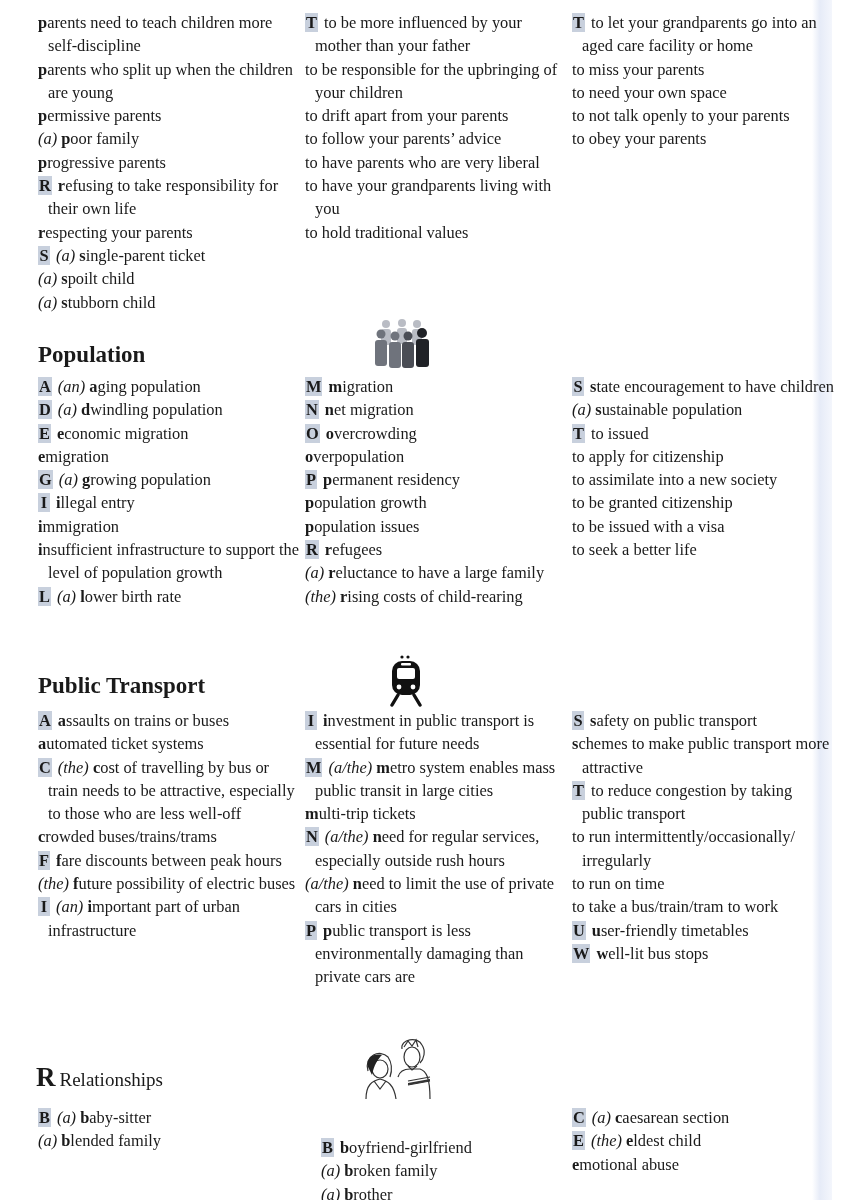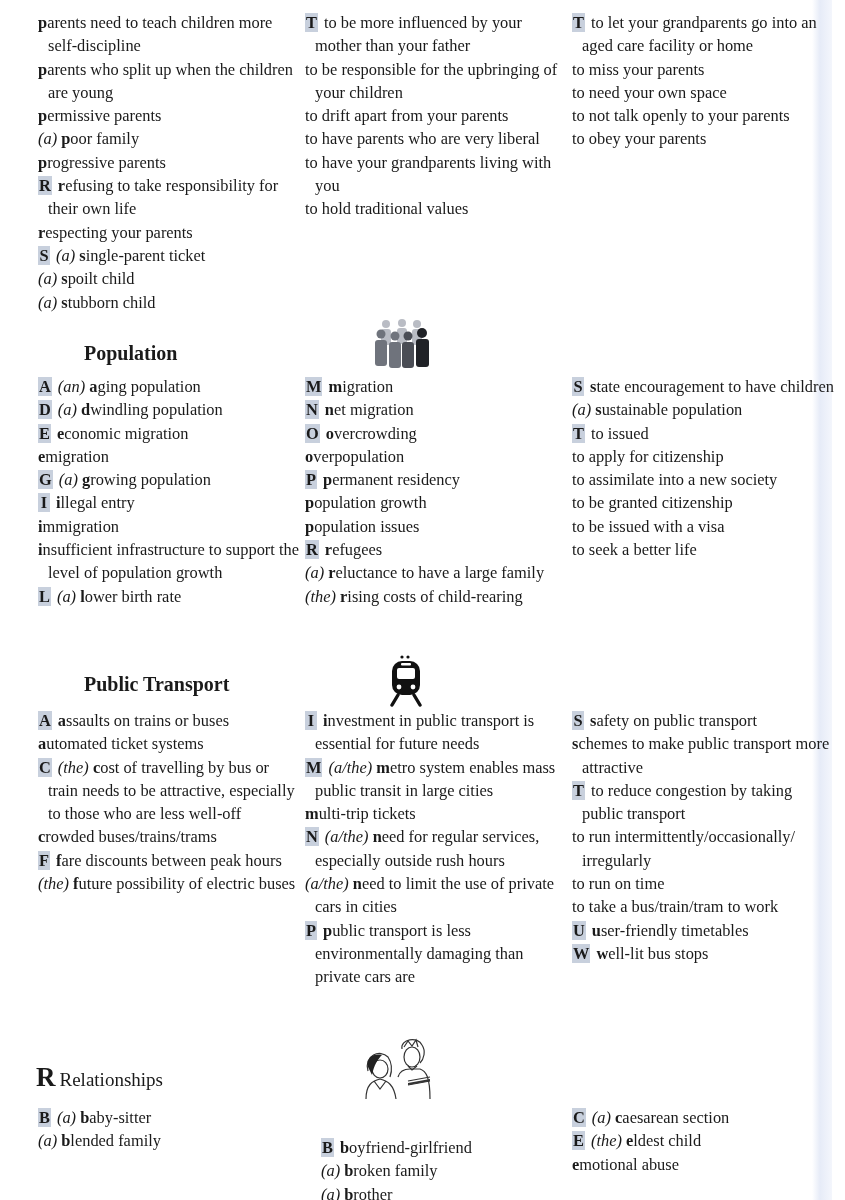--- a/index.html
+++ b/index.html
@@ -16,21 +16,21 @@
   .col { position: absolute; width: 262px; line-height: 23.3px; }
   .entry { padding-left: 10px; text-indent: -10px; }
   .badge {
     display: inline-block; background: #c8d0dd; font-weight: bold;
     text-indent: 0; padding: 0 1px; line-height: 19px; margin-right: 6px;
     min-width: 10px; text-align: center;
   }
   .art { font-style: italic; }
   .b { font-weight: bold; }
   .section-title {
-    position: absolute; font-size: 20px; font-weight: bold; left: 38px; margin-left: 46px;
+    position: absolute; font-size: 23px; font-weight: bold; left: 38px;
   }
   .rel-title { position: absolute; left: 36px; top: 1062px; font-size: 19px; }
   .rel-title .big { font-size: 27px; font-weight: bold; margin-right: 4px; }
   .icon { position: absolute; }
 </style>
 </head>
 <body>
 
 <div class="edge-strip"></div>
 
@@ -43,20 +43,21 @@
     <div class="entry"><span class="badge">R</span><span class="b">r</span><span>efusing to take responsibility for their own life</span></div>
     <div class="entry"><span class="b">r</span><span>especting your parents</span></div>
     <div class="entry"><span class="badge">S</span><span class="art">(a)</span> <span class="b">s</span><span>ingle-parent ticket</span></div>
     <div class="entry"><span class="art">(a)</span> <span class="b">s</span><span>poilt child</span></div>
     <div class="entry"><span class="art">(a)</span> <span class="b">s</span><span>tubborn child</span></div>
   </div>
 <div class="col" style="left:305px; top:11px;">
     <div class="entry"><span class="badge">T</span><span>to be more influenced by your mother than your father</span></div>
     <div class="entry"><span>to be responsible for the upbringing of your children</span></div>
     <div class="entry"><span>to drift apart from your parents</span></div>
+    <div class="entry"><span>to follow your parents’ advice</span></div>
     <div class="entry"><span>to have parents who are very liberal</span></div>
     <div class="entry"><span>to have your grandparents living with you</span></div>
     <div class="entry"><span>to hold traditional values</span></div>
   </div>
 <div class="col" style="left:572px; top:11px;">
     <div class="entry"><span class="badge">T</span><span>to let your grandparents go into an aged care facility or home</span></div>
     <div class="entry"><span>to miss your parents</span></div>
     <div class="entry"><span>to need your own space</span></div>
     <div class="entry"><span>to not talk openly to your parents</span></div>
     <div class="entry"><span>to obey your parents</span></div>
@@ -132,20 +133,21 @@
     <circle cx="23" cy="33" r="2.4" fill="#fff"></circle>
   <path d="M8 41 L2 51 M24 41 L30 51" stroke="#111" stroke-width="3.4" stroke-linecap="round"></path>
 </svg>
 <div class="col" style="left:38px; top:709px;">
     <div class="entry"><span class="badge">A</span><span class="b">a</span><span>ssaults on trains or buses</span></div>
     <div class="entry"><span class="b">a</span><span>utomated ticket systems</span></div>
     <div class="entry"><span class="badge">C</span><span class="art">(the)</span> <span class="b">c</span><span>ost of travelling by bus or train needs to be attractive, especially to those who are less well-off</span></div>
     <div class="entry"><span class="b">c</span><span>rowded buses/trains/trams</span></div>
     <div class="entry"><span class="badge">F</span><span class="b">f</span><span>are discounts between peak hours</span></div>
     <div class="entry"><span class="art">(the)</span> <span class="b">f</span><span>uture possibility of electric buses</span></div>
+    <div class="entry"><span class="badge">I</span><span class="art">(an)</span> <span class="b">i</span><span>mportant part of urban infrastructure</span></div>
   </div>
 <div class="col" style="left:305px; top:709px;">
     <div class="entry"><span class="badge">I</span><span class="b">i</span><span>nvestment in public transport is essential for future needs</span></div>
     <div class="entry"><span class="badge">M</span><span class="art">(a/the)</span> <span class="b">m</span><span>etro system enables mass public transit in large cities</span></div>
     <div class="entry"><span class="b">m</span><span>ulti-trip tickets</span></div>
     <div class="entry"><span class="badge">N</span><span class="art">(a/the)</span> <span class="b">n</span><span>eed for regular services, especially outside rush hours</span></div>
     <div class="entry"><span class="art">(a/the)</span> <span class="b">n</span><span>eed to limit the use of private cars in cities</span></div>
     <div class="entry"><span class="badge">P</span><span class="b">p</span><span>ublic transport is less environmentally damaging than private cars are</span></div>
   </div>
 <div class="col" style="left:572px; top:709px;">

